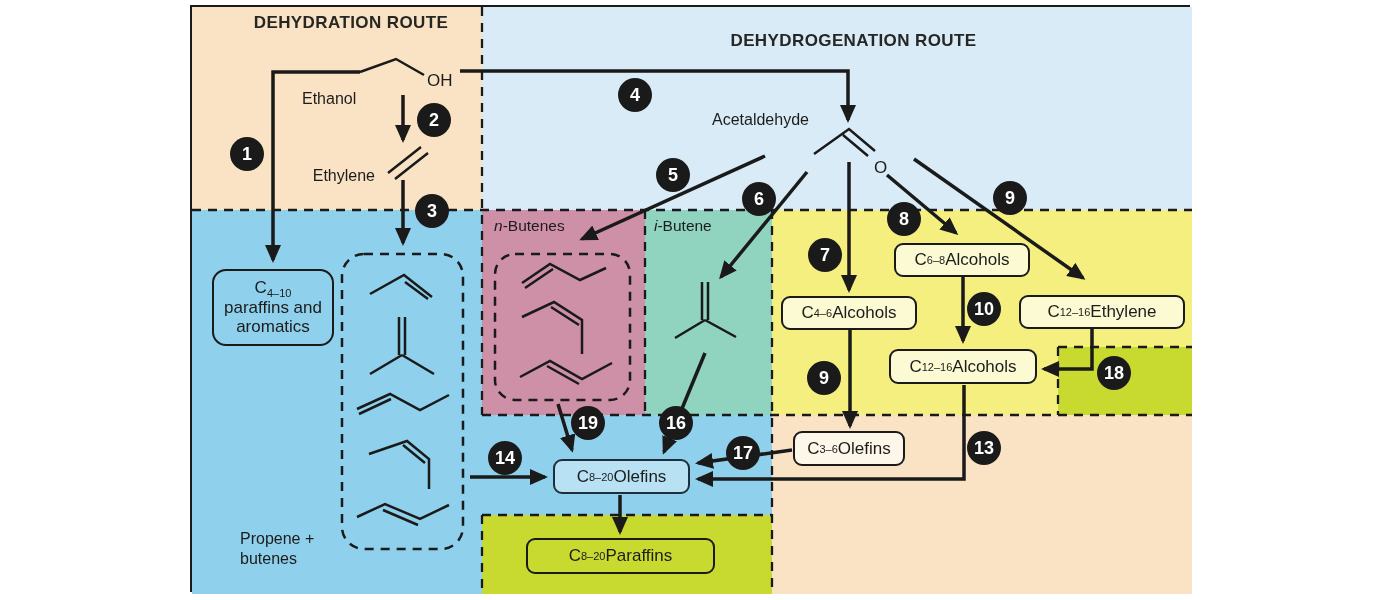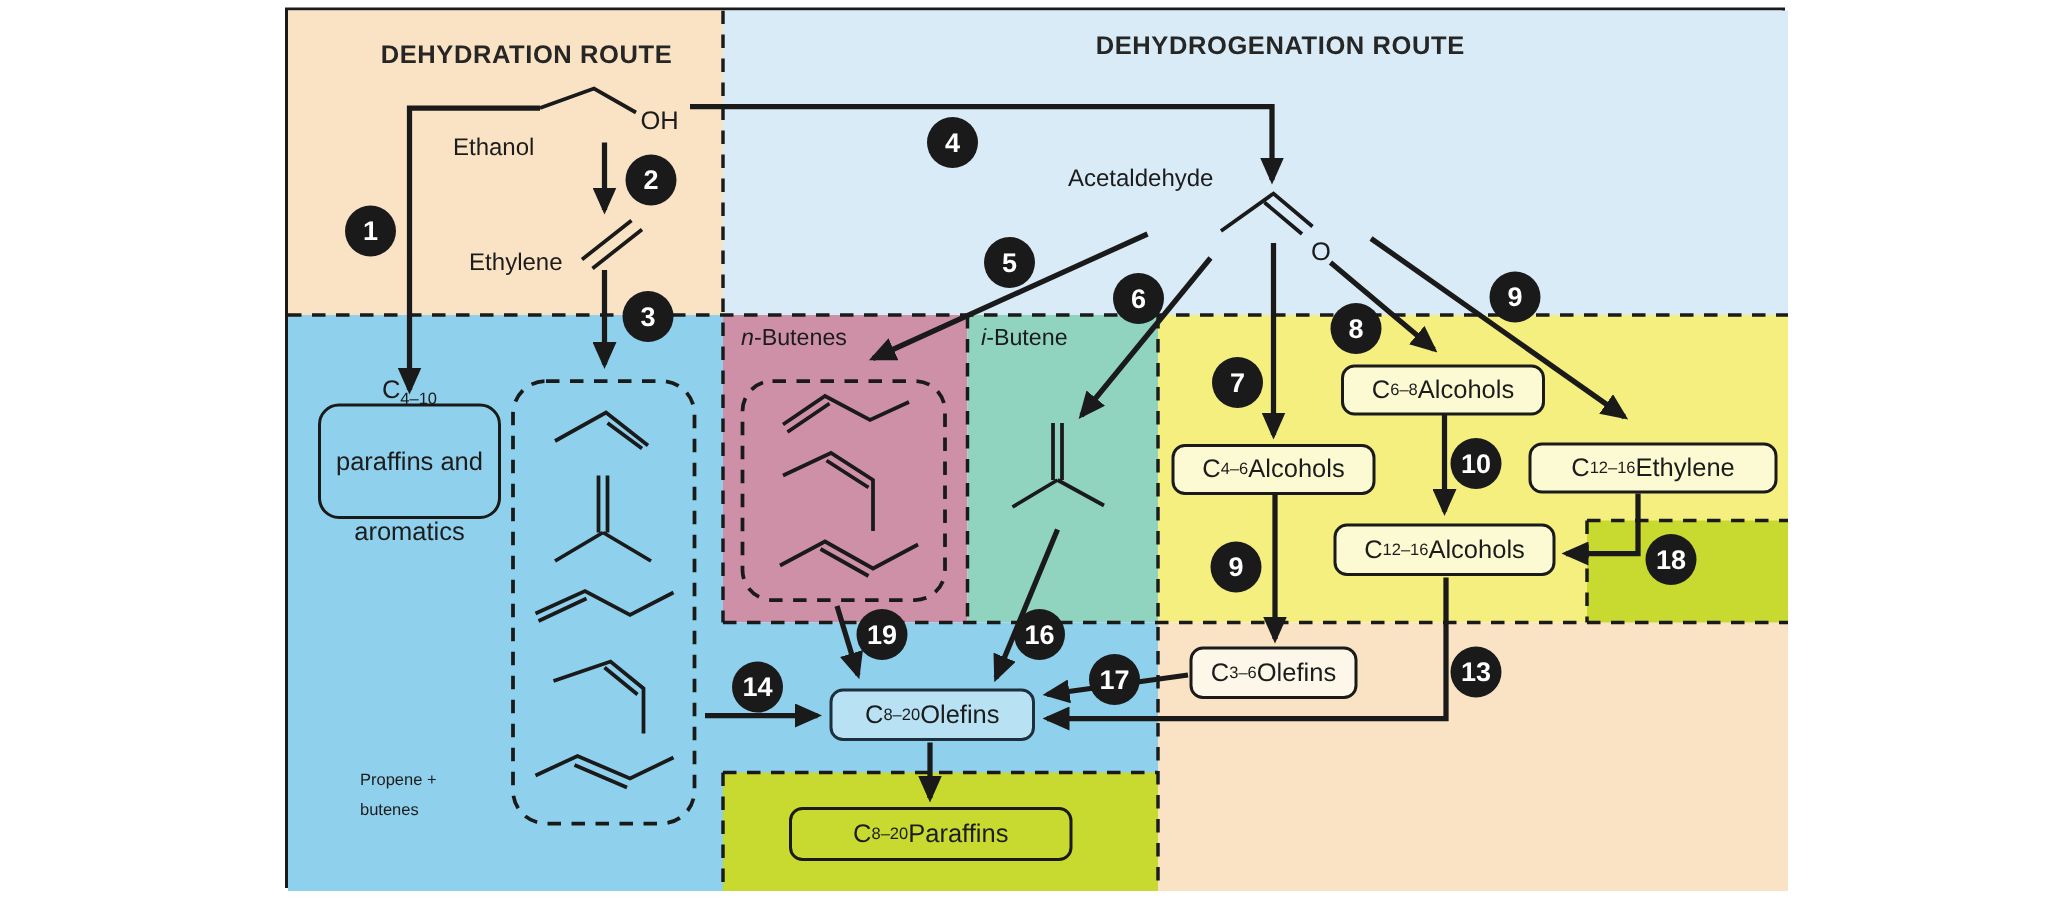--- a/index.html
+++ b/index.html
@@ -20,21 +20,21 @@
   .title{position:absolute;z-index:3;font-size:17px;font-weight:bold;letter-spacing:.4px;color:#262624;text-align:center;}
   .box{position:absolute;z-index:3;border:2px solid #1a1a1a;border-radius:9px;
        display:flex;align-items:center;justify-content:center;font-size:17px;box-sizing:border-box;white-space:nowrap;}
   .box sub{font-size:11px;line-height:0;}
   .bg-pale{background:#fbfad2;}
   .bg-cream{background:#fcf7e9;}
   .bg-bluebox{background:#b8e2f4;border-color:#1d2f3a;}
   .bg-olivebox{background:#c8da30;}
   .circ{position:absolute;z-index:4;width:34px;height:34px;border-radius:50%;background:#1a1a1a;
         color:#ffffff;font-size:18px;font-weight:bold;display:flex;align-items:center;justify-content:center;}
-  .c410{flex-direction:column;border-radius:14px;line-height:1.15;background:transparent;text-align:left;gap:28px;}
+  .c410{flex-direction:column;border-radius:14px;line-height:1.15;background:transparent;text-align:left;}
   .twolines{line-height:20px;}
   .otext{font-size:17px;fill:#1c1c1c;font-family:"Liberation Sans",sans-serif;}
 </style>
 </head>
 <body>
 
 <div id="canvas">
   <div id="diagram">
 
     <div class="rg rg-peach" style="left:0;top:0;width:290px;height:203px"></div>
@@ -97,30 +97,30 @@
         <path d="M658,322 V419" marker-end="url(#ah)"></path>
         <path d="M772,378 V472 H506" marker-end="url(#ah)"></path>
         <path d="M278,470 H353" marker-end="url(#ah)"></path>
         <path d="M366,397 L380,443" marker-end="url(#ah)"></path>
         <path d="M513,346 L472,445" marker-end="url(#ah)"></path>
         <path d="M600,443 L506,456" marker-end="url(#ah)"></path>
         <path d="M428,488 V525" marker-end="url(#ah)"></path>
       </g>
     </svg>
 
-    <div class="title" style="left:0;top:20px;width:318px">DEHYDRATION ROUTE</div>
-    <div class="title" style="left:290px;top:14px;width:743px">DEHYDROGENATION ROUTE</div>
+    <div class="title" style="left:0;top:6px;width:318px">DEHYDRATION ROUTE</div>
+    <div class="title" style="left:290px;top:24px;width:743px">DEHYDROGENATION ROUTE</div>
 
     <div class="lbl" style="left:110px;top:82px;width:80px;text-align:left">Ethanol</div>
     <div class="lbl" style="left:235px;top:64px;font-size:17px">OH</div>
     <div class="lbl" style="left:103px;top:159px;width:80px;text-align:right">Ethylene</div>
     <div class="lbl" style="left:520px;top:103px">Acetaldehyde</div>
     <div class="lbl" style="left:302px;top:210px;font-size:15.5px"><i>n</i><span>-Butenes</span></div>
     <div class="lbl" style="left:462px;top:210px;font-size:15.5px"><i>i</i><span>-Butene</span></div>
-    <div class="lbl twolines" style="left:48px;top:503px;font-size:11px">
+    <div class="lbl twolines" style="left:48px;top:522px;font-size:16px">
       <div>Propene +</div>
       <div>butenes</div>
     </div>
 
     <div class="box c410" style="left:20px;top:262px;width:122px;height:77px">
       <div><span>C</span><sub>4–10</sub></div>
       <div>paraffins and</div>
       <div>aromatics</div>
     </div>
     <div class="box bg-pale" style="left:702px;top:236px;width:136px;height:34px">
@@ -167,17 +167,17 @@
     <div class="circ" style="left:550px;top:175px">6</div>
     <div class="circ" style="left:616px;top:231px">7</div>
     <div class="circ" style="left:695px;top:195px">8</div>
     <div class="circ" style="left:801px;top:174px">9</div>
     <div class="circ" style="left:775px;top:285px">10</div>
     <div class="circ" style="left:905px;top:349px">18</div>
     <div class="circ" style="left:615px;top:354px">9</div>
     <div class="circ" style="left:775px;top:424px">13</div>
     <div class="circ" style="left:296px;top:434px">14</div>
     <div class="circ" style="left:379px;top:399px">19</div>
-    <div class="circ" style="left:484px;top:399px">16</div>
+    <div class="circ" style="left:467px;top:399px">16</div>
     <div class="circ" style="left:534px;top:429px">17</div>
 
   </div>
 </div>
 
 </body></html>

